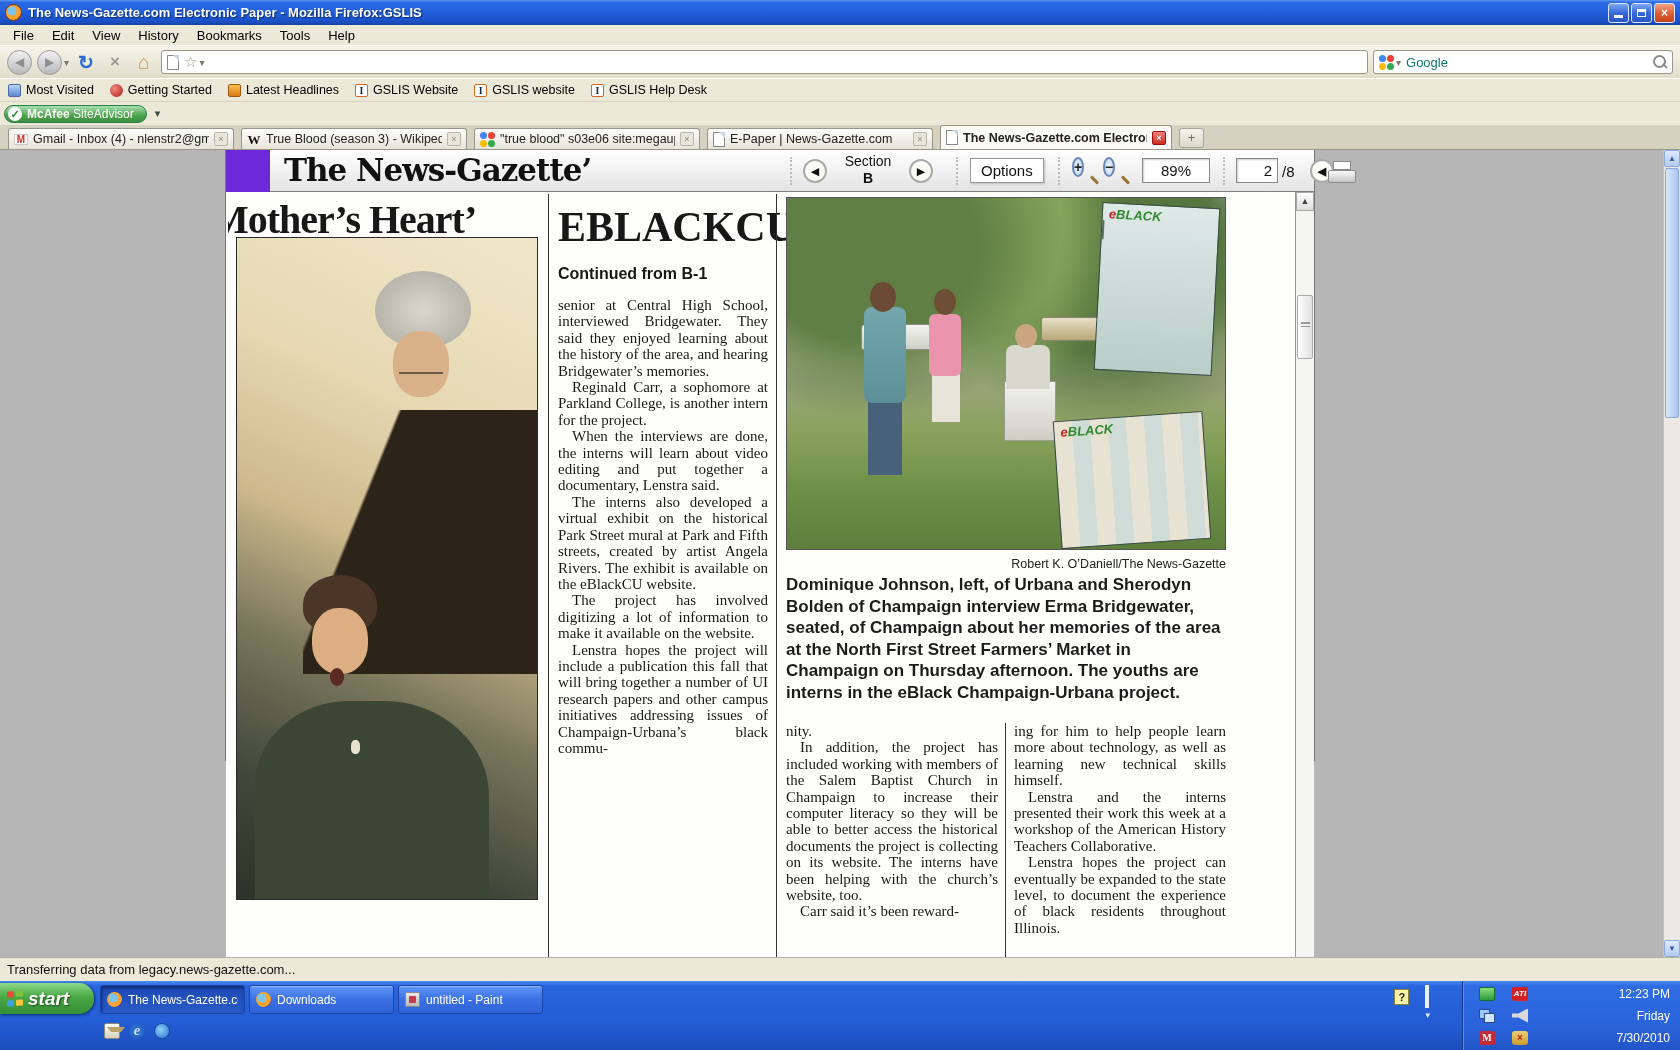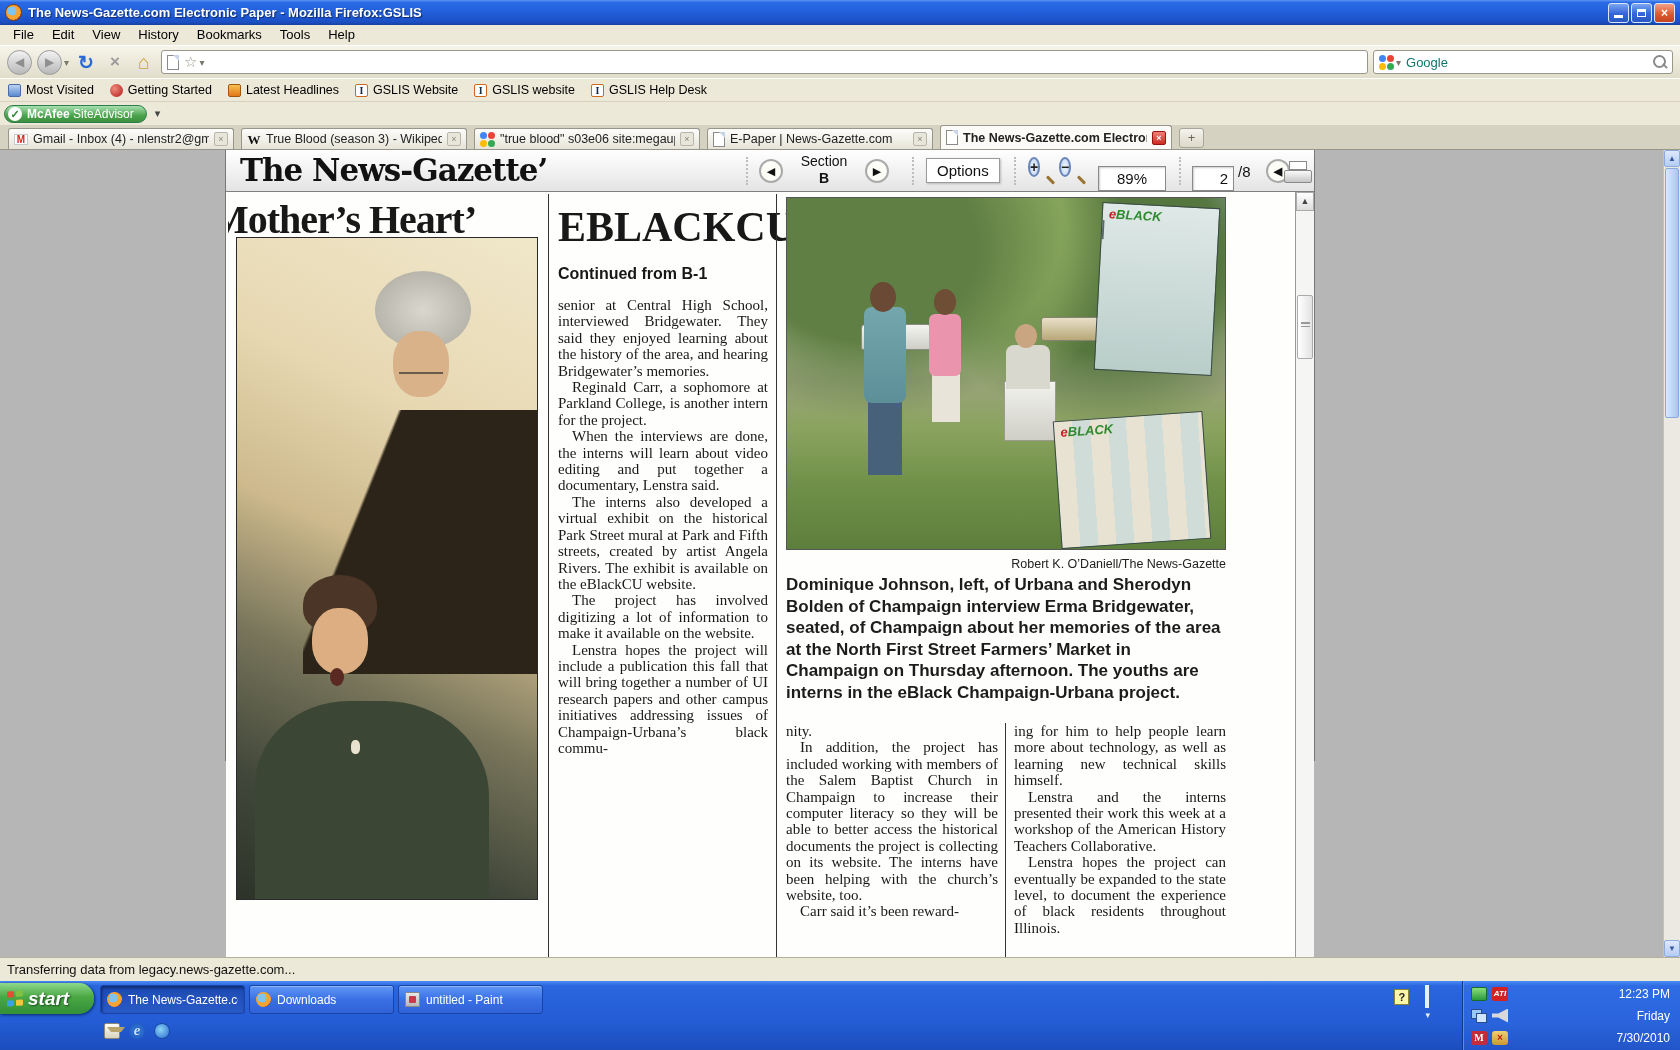--- a/index.html
+++ b/index.html
@@ -15,21 +15,21 @@
   .title-text { color:#fff; font-weight:bold; font-size:13px; margin-left:6px; flex:1;
     text-shadow:1px 1px 1px #0a2a6a; white-space:nowrap; overflow:hidden; }
   .winbtns { display:flex; gap:2px; }
   .winbtn { width:21px; height:20px; border-radius:3px; border:1px solid #dce6fa; color:#fff;
     background:linear-gradient(#7ba6f2 0%,#3465d8 55%,#2a58c4 100%); display:flex; align-items:center; justify-content:center; font-size:11px; }
   .winbtn .bar { width:9px; height:3px; background:#fff; margin-top:8px; }
   .winbtn .box { width:9px; height:8px; border:1px solid #fff; border-top-width:3px; }
   .winbtn.close { background:linear-gradient(#f0a288 0%,#dd5b30 55%,#c4431e 100%); font-size:12px; font-weight:bold; }
 
   
-  .menubar { height:20px; background:#ece9d8; display:flex; align-items:flex-start; padding-left:4px; font-size:13px; color:#000; }
+  .menubar { height:20px; background:#ece9d8; display:flex; align-items:center; padding-left:4px; font-size:13px; color:#000; }
   .menu-item { padding:2px 9px; }
 
   
   .navbar { height:33px; background:linear-gradient(#f7f5ea,#e0ddca); display:flex; align-items:center; padding:0 7px; gap:5px; border-top:1px solid #fff; }
   .navcircle { width:25px; height:25px; border-radius:50%; background:linear-gradient(#f2f2f2,#b9b9b9);
     border:1px solid #9a9a9a; color:#8f8f8f; display:flex; align-items:center; justify-content:center; font-size:12px; }
   .nav-dd { color:#7a7a6a; font-size:10px; margin-left:-3px; }
   .navglyph { font-size:17px; width:24px; text-align:center; }
   .g-refresh { color:#2a6ad4; font-weight:bold; font-size:19px; }
   .g-stop { color:#9a9a9a; font-weight:bold; }
@@ -79,33 +79,33 @@
   .tab-close.red { background:linear-gradient(#f08078,#cc2a20); border-color:#981410; color:#fff; font-weight:bold; }
   .tab-favicon { flex:none; }
   .fav-gmail { width:14px; height:11px; background:#fff; border:1px solid #c8c8c8; color:#d22a1e; font-weight:bold; font-size:10px; line-height:9px; text-align:center; }
   .fav-wiki { width:14px; height:13px; color:#111; font-family:"Liberation Serif",serif; font-weight:bold; font-size:13px; line-height:13px; text-align:center; }
   .newtab { width:25px; height:20px; margin-bottom:1px; border:1px solid #a8a69a; border-radius:3px; background:linear-gradient(#f4f3ec,#ddd9ca);
     color:#6a6a5a; text-align:center; line-height:18px; font-size:13px; }
 
   
   .content { position:relative; height:807px; background:#b6b6b6; overflow:hidden; }
 
-  .viewer { position:absolute; left:225px; top:0; width:1090px; height:611px; background:#6d28d9; border-left:1px solid #777; border-right:1px solid #777; }
+  .viewer { position:absolute; left:225px; top:0; width:1090px; height:611px; background:#6d28d9; border-left:1px solid #777; border-right:1px solid #777;padding-left:44px; }
   .viewer-toolbar { position:relative; height:42px; background:linear-gradient(#ffffff,#e4e4e4); border-bottom:1px solid #808080; }
   .brand { position:absolute; left:14px; top:2px; font-family:"DejaVu Serif",serif; font-weight:bold; font-size:31px; letter-spacing:-1px; color:#111; }
   .vt-sep { position:absolute; top:7px; height:28px; border-left:2px dotted #bdbdbd; }
   .oval { position:absolute; top:9px; width:24px; height:24px; border:2px solid #aaa; border-radius:50%;
     background:#fdfdf8; color:#111; font-size:11px; display:flex; align-items:center; justify-content:center; }
   .section-lbls { position:absolute; left:560px; top:3px; width:76px; text-align:center; font-size:14px; line-height:17px; color:#111; }
   .vt-btn { position:absolute; top:8px; border:1px solid #9a9a9a; background:#fff; font-size:15px; padding:3px 10px; color:#111; box-shadow:1px 1px 2px #bbb; }
   .zoomglass { position:absolute; top:8px; width:26px; height:26px; }
   .zg-circle { width:20px; height:20px; border-radius:50%; border:2px solid #6a86b8; background:radial-gradient(#f2f7ff,#bcd2f2);
     color:#222; text-align:center; line-height:16px; font-weight:bold; font-size:14px; }
   .zg-handle { position:absolute; width:3px; height:10px; background:#9a7434; right:2px; bottom:-1px; transform:rotate(-45deg); border-radius:1px; }
-  .vt-field { position:absolute; top:16px; height:25px; background:#fff; border:1px solid #8a8a8a; box-shadow:inset 1px 1px 2px #ccc;
+  .vt-field { position:absolute; top:8px; height:25px; background:#fff; border:1px solid #8a8a8a; box-shadow:inset 1px 1px 2px #ccc;
     font-size:15px; color:#111; display:flex; align-items:center; justify-content:center; }
   .vt-text { position:absolute; top:13px; font-size:15px; color:#111; }
   .printer { position:absolute; top:11px; left:1058px; width:28px; height:22px; }
   .printer .pr-paper { position:absolute; top:0; left:5px; width:18px; height:9px; background:#fff; border:1px solid #8a8a8a; }
   .printer .pr-body { position:absolute; bottom:0; left:0; width:28px; height:13px; border:1px solid #8a8a8a; border-radius:2px;
     background:linear-gradient(#fafafa,#c6c6c6); }
 
   
   .paper { position:absolute; left:0; top:42px; width:1071px; height:765px; background:#fefefc; overflow:hidden;
     font-family:"Liberation Serif","DejaVu Serif",serif; color:#181818; }
@@ -205,21 +205,21 @@
   .ql-ie { color:#cfe4ff; font-family:"Liberation Serif",serif; font-style:italic; font-weight:bold; font-size:15px; line-height:15px; text-align:center;
     text-shadow:0 0 2px #0a3a8a; background:radial-gradient(circle,#3a8ae8,#1a4ab0); border-radius:50%; }
   .ql-msgr { background:radial-gradient(circle at 40% 40%, #8ad4f4, #2a6ad4); border-radius:50%; border:1px solid #1a4aa0; }
   .tray-extra { position:absolute; top:8px; display:flex; gap:16px; align-items:flex-start; }
   .ti-question { width:15px; height:16px; background:#fdf6a8; border:1px solid #8a823a; color:#222; font-weight:bold; font-size:11px; text-align:center; line-height:14px; }
   .ti-window { width:14px; height:12px; border:2px solid #e8f0fc; border-top-width:4px; background:transparent; }
   .ti-dd { display:block; color:#e8f0fc; font-size:9px; text-align:center; margin-top:3px; }
   .tray { position:absolute; right:0; top:0; width:218px; height:69px; border-left:1px solid #16368a;
     box-shadow:inset 1px 0 0 #5a8cf0; background:linear-gradient(180deg,#4a8cf4 0%,#2f6ce4 7%,#2a64dc 60%,#2255c8 100%);
     display:flex; flex-direction:column; justify-content:center; padding:2px 10px 2px 8px; gap:1px; }
-  .tray-row { display:flex; align-items:center; gap:5px; height:21px; }
+  .tray-row { display:flex; align-items:center; gap:17px; height:21px;margin-left:8px; }
   .tray-row .ttext { flex:1; text-align:right; color:#fff; font-size:12px; }
   .tri { width:16px; height:14px; flex:none; }
   .tri-green { background:linear-gradient(#8ae07a,#2a9a3a); border-radius:2px; border:1px solid #1a6a2a; }
   .tri-ati { background:#d42222; border-radius:2px; color:#fff; font-size:8px; font-weight:bold; font-style:italic; text-align:center; line-height:14px; }
   .tri-net { position:relative; }
   .tri-net::before, .tri-net::after { content:""; position:absolute; width:9px; height:8px; background:#9ac8f8; border:1px solid #2a4a8a; }
   .tri-net::before { left:0; top:0; } .tri-net::after { right:0; bottom:0; background:#cfe4ff; }
   .tri-spk { clip-path:polygon(0 35%, 40% 35%, 100% 0, 100% 100%, 40% 65%, 0 65%); background:#d8d8d8; }
   .tri-mcafee { background:#c42a3a; border-radius:2px; color:#fff; font-weight:bold; font-size:10px; text-align:center; line-height:14px; font-family:"Liberation Serif",serif; }
   .tri-shield { background:linear-gradient(#f0d070,#c89a30); border-radius:3px; color:#c41a1a; font-weight:bold; font-size:10px; text-align:center; line-height:13px; }

